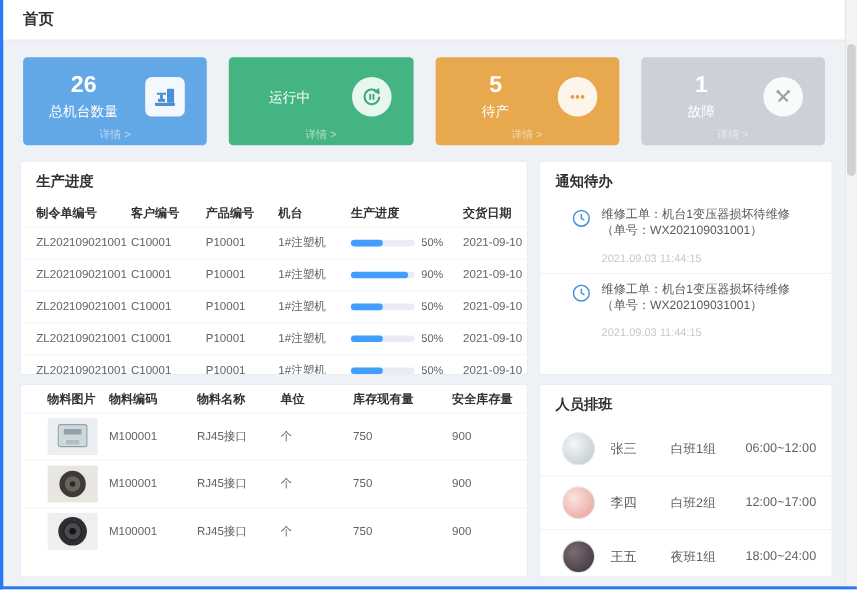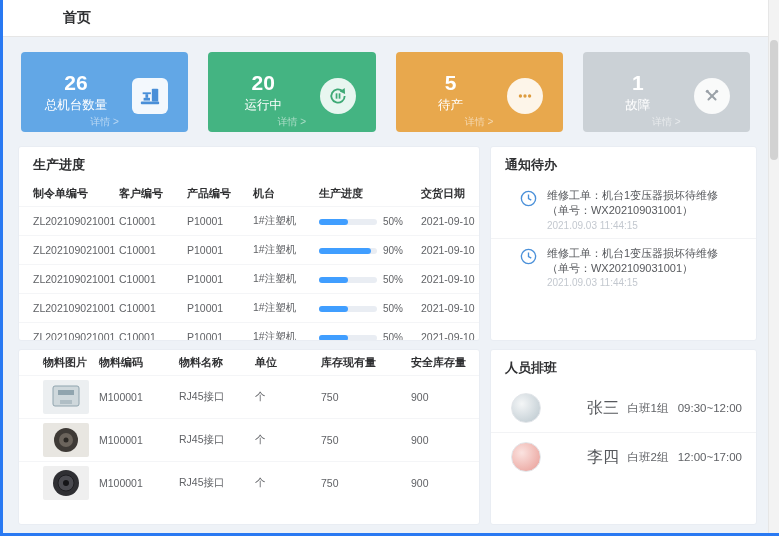--- a/index.html
+++ b/index.html
@@ -1,25 +1,25 @@
 <!DOCTYPE html>
 <html><head>
 <meta charset="utf-8">
 <style>
   html,body{margin:0;padding:0;background:#fff;}
   body{font-family:"Liberation Sans","DejaVu Sans",sans-serif;}
   .frame{width:779px;height:536px;box-sizing:border-box;border-left:3px solid #2979f2;border-bottom:3px solid #2979f2;display:flex;background:#eef2f7;overflow:hidden;}
   .content{width:765px;box-sizing:border-box;display:flex;flex-direction:column;}
   
   .topbar{height:36px;background:#fff;border-bottom:1px solid #e6e6e6;display:flex;align-items:center;padding-left:18px;flex:0 0 auto;}
-  .page-title{font-size:14px;font-weight:bold;color:#303133;margin-left:42px;}
+  .page-title{font-size:14px;font-weight:bold;color:#303133;}
   
   .cards{display:flex;gap:20px;margin:15px 18px 14px 18px;}
   .card{flex:1;height:80px;border-radius:4px;position:relative;color:#fff;box-sizing:border-box;padding:10px 12px 0 10px;cursor:pointer;}
-  .card-main{display:flex;align-items:flex-end;justify-content:space-between;height:52px;}
+  .card-main{display:flex;align-items:center;justify-content:space-between;height:52px;}
   .card-left{width:62%;text-align:center;}
   .card-value{font-size:21px;font-weight:bold;line-height:1.15;}
   .card-label{font-size:12.5px;margin-top:2px;}
   .card-iconbox{width:36px;height:36px;border-radius:6px;background:rgba(255,255,255,0.92);display:flex;align-items:center;justify-content:center;margin-right:8px;}
   .card-iconcircle{width:36px;height:36px;border-radius:50%;background:rgba(255,255,255,0.88);display:flex;align-items:center;justify-content:center;margin-right:8px;}
   .card-detail{position:absolute;left:0;bottom:3px;width:100%;text-align:center;font-size:10px;color:rgba(255,255,255,0.55);cursor:pointer;}
   
   .grid{display:grid;grid-template-columns:467fr 270fr;grid-template-rows:195px 176px;gap:8px 10px;margin:0 11px 0 15px;}
   .panel{background:#fff;border:1px solid #e9edf3;border-radius:3px;box-sizing:border-box;overflow:hidden;}
   .panel-title{font-size:13px;font-weight:bold;color:#303133;padding:9px 14px 7px 14px;}
@@ -30,34 +30,34 @@
   .prod th:first-child,.prod td:first-child{padding-left:14px;margin-left:31px;}
   .prod tbody tr{border-top:1px solid #f4f5f7;}
   .bar{display:inline-block;width:58px;height:6px;background:#e9edf3;border-radius:3px;vertical-align:middle;}
   .bar-fill{display:block;height:6px;background:#409eff;border-radius:3px;}
   .pct{font-size:10px;color:#606266;margin-left:6px;vertical-align:middle;}
   
   .n-item{display:flex;gap:8px;padding:7px 28px;border-bottom:1px solid #f2f3f5;cursor:pointer;}
   .n-item:last-child{border-bottom:none;}
   .n-ico{flex:0 0 20px;padding-top:1px;}
   .n-text{font-size:11px;color:#56585c;line-height:1.35;}
-  .n-time{font-size:10px;color:#c3c8cf;margin-top:2px;}
+  .n-time{font-size:10px;color:#c3c8cf;margin-top:12px;}
   
   .inv th:first-child,.inv td:first-child{padding-left:24px;}
   .inv tbody tr{border-top:1px solid #f4f5f7;}
   .inv td{padding:4px 2px;}
   .thumb{width:46px;height:34px;display:block;border-radius:2px;overflow:hidden;}
   
   .s-row{display:flex;align-items:center;padding:0 14px 0 20px;height:48px;border-bottom:1px solid #f2f3f5;}
   .s-row:last-child{border-bottom:none;}
   .avatar{width:28px;height:28px;border-radius:50%;flex:0 0 28px;margin-right:14px;border:1px solid #e3e6ea;}
   .av-1{background:radial-gradient(circle at 35% 35%,#f4f6f7,#b9c6cd);}
   .av-2{background:radial-gradient(circle at 35% 35%,#fbe3e0,#e89b94);}
   .av-3{background:radial-gradient(circle at 35% 35%,#7a6b72,#3a3138);}
-  .s-name{width:55px;font-size:16px;color:#56585c;margin-left:32px;}
+  .s-name{width:55px;font-size:12px;color:#56585c;}
   .s-shift{width:68px;font-size:11.5px;color:#606266;}
   .s-time{font-size:11.5px;color:#606266;}
   
   .scrollbar{width:11px;background:#f3f3f3;border-left:1px solid #e6e6e6;position:relative;box-sizing:border-box;cursor:pointer;}
   .scroll-thumb{position:absolute;left:1px;top:40px;width:8px;height:120px;border-radius:4px;background:#d2d2d2;}
 </style>
 </head>
 <body>
 
 <div class="frame">
@@ -84,21 +84,20 @@
               <rect x="5" y="14" width="7" height="3"></rect>
             </svg>
           </div>
         </div>
         <div class="card-detail">详情 &gt;</div>
       </div>
 
       <div class="card" style="background: rgb(68, 180, 130);">
         <div class="card-main">
           <div class="card-left">
-            <div class="card-value">20</div>
             <div class="card-label">运行中</div>
           </div>
           <div class="card-iconcircle">
             <svg width="20" height="20" viewBox="0 0 24 24">
               <path d="M20 12a8 8 0 1 1-2.4-5.7" fill="none" stroke="#3ea975" stroke-width="2.2"></path>
               <polygon points="20,2.5 20.5,9.5 14,6.5" fill="#3ea975"></polygon>
               <rect x="9.2" y="8.8" width="2.1" height="6.4" fill="#3ea975"></rect>
               <rect x="12.8" y="8.8" width="2.1" height="6.4" fill="#3ea975"></rect>
             </svg>
           </div>
@@ -315,28 +314,34 @@
           </tbody>
         </table>
       </section>
 
       <section class="panel">
         <div class="panel-title">人员排班</div>
         <div class="s-row">
           <span class="avatar av-1"></span>
           <span class="s-name">张三</span>
           <span class="s-shift">白班1组</span>
-          <span class="s-time">09:30~12:00</span>
+          <span class="s-time">06:00~12:00</span>
         </div>
         <div class="s-row">
           <span class="avatar av-2"></span>
           <span class="s-name">李四</span>
           <span class="s-shift">白班2组</span>
           <span class="s-time">12:00~17:00</span>
         </div>
+        <div class="s-row">
+          <span class="avatar av-3"></span>
+          <span class="s-name">王五</span>
+          <span class="s-shift">夜班1组</span>
+          <span class="s-time">18:00~24:00</span>
+        </div>
       </section>
 
     </div>
   </div>
 
   <div class="scrollbar">
     <div class="scroll-thumb"></div>
   </div>
 </div>
 

